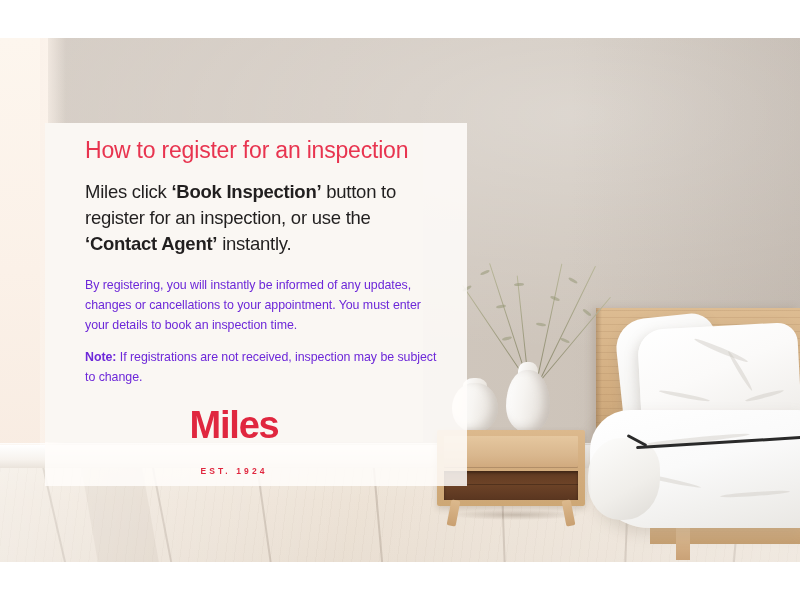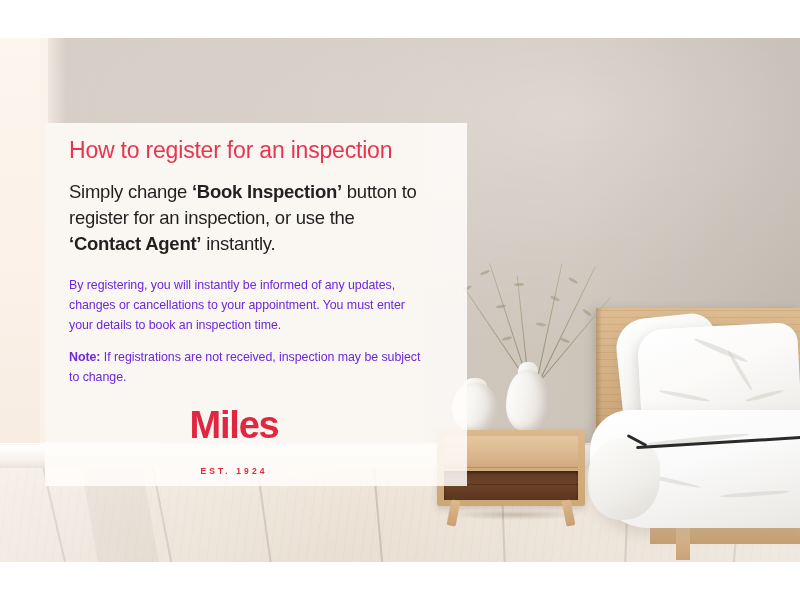--- a/index.html
+++ b/index.html
@@ -227,21 +227,21 @@
     left: 45px; top: 85px; width: 422px; height: 363px;
     background: rgba(255,253,250,0.86);
   }
   .card-solid {
     position: absolute;
     left: 45px; top: 85px; width: 378px; height: 319px;
     background: #faf7f3;
   }
   .card-content {
     position: absolute;
-    left: 29px; top: 85px; width: 422px; height: 363px;
+    left: 45px; top: 85px; width: 422px; height: 363px;
     padding: 14px 20px 0 20px;
   }
 
   .headline {
     margin: 0;
     padding: 0 0 0 20px;
     font-size: 23px;
     font-weight: 400;
     letter-spacing: -0.2px;
     color: #e8344f;
@@ -379,21 +379,21 @@
       <div class="ns-leg r"></div>
     </div>
 
     <div class="card"></div>
     <div class="card-solid"></div>
 
     <div class="card-content">
 
       <h1 class="headline">How to register for an inspection</h1>
 
-      <p class="lede"><span>Simply change </span><b>‘Book Inspection’</b><span> button to register for an inspection, or use the </span><b>‘Contact Agent’</b><span> instantly.</span></p>
+      <p class="lede"><span>Miles click </span><b>‘Book Inspection’</b><span> button to register for an inspection, or use the </span><b>‘Contact Agent’</b><span> instantly.</span></p>
 
       <p class="body-copy">By registering, you will instantly be informed of any updates, changes or cancellations to your appointment. You must enter your details to book an inspection time.</p>
 
       <p class="body-copy"><b>Note:</b><span> If registrations are not received, inspection may be subject to change.</span></p>
 
     </div>
 
     <div class="logo">
       <div class="logo-word">Miles</div>
       <div class="logo-est">EST. 1924</div>

